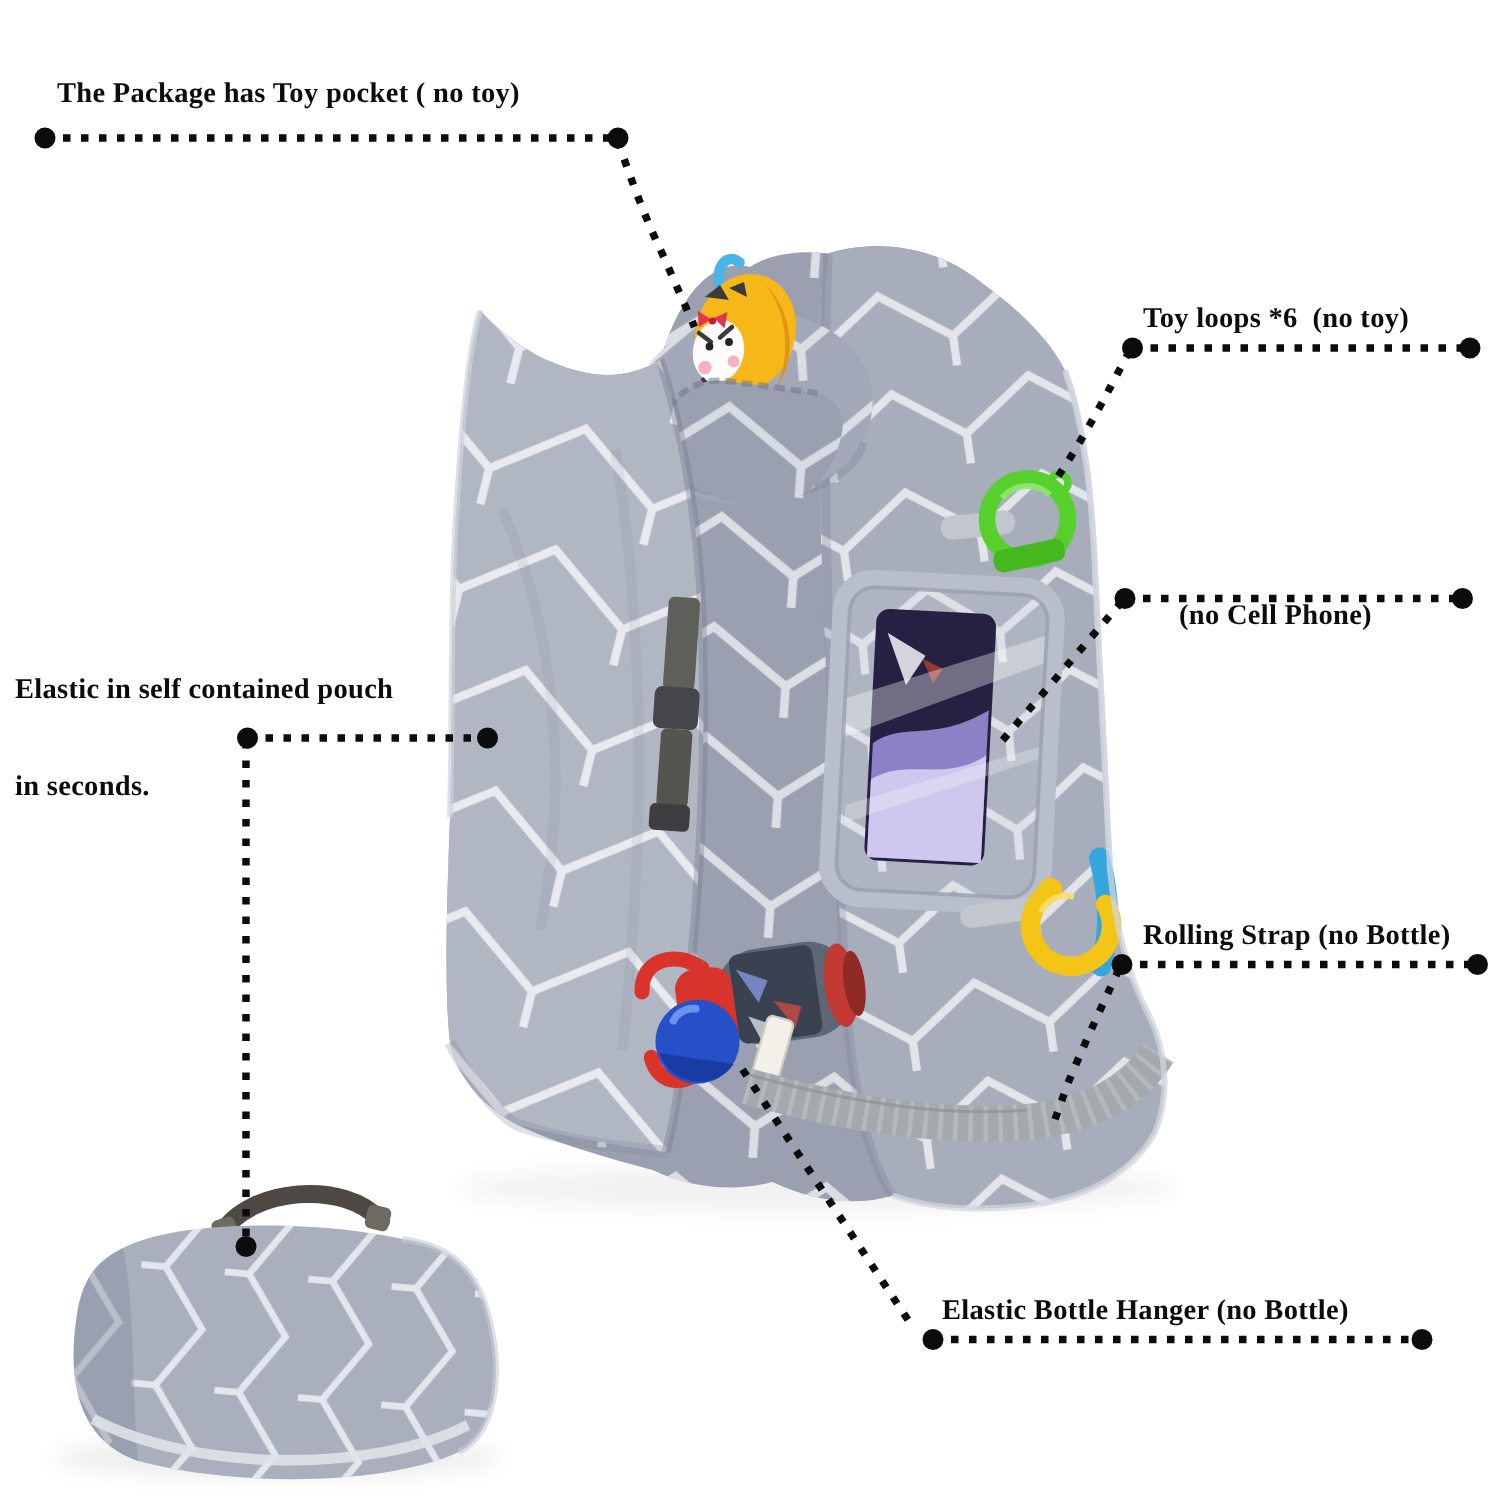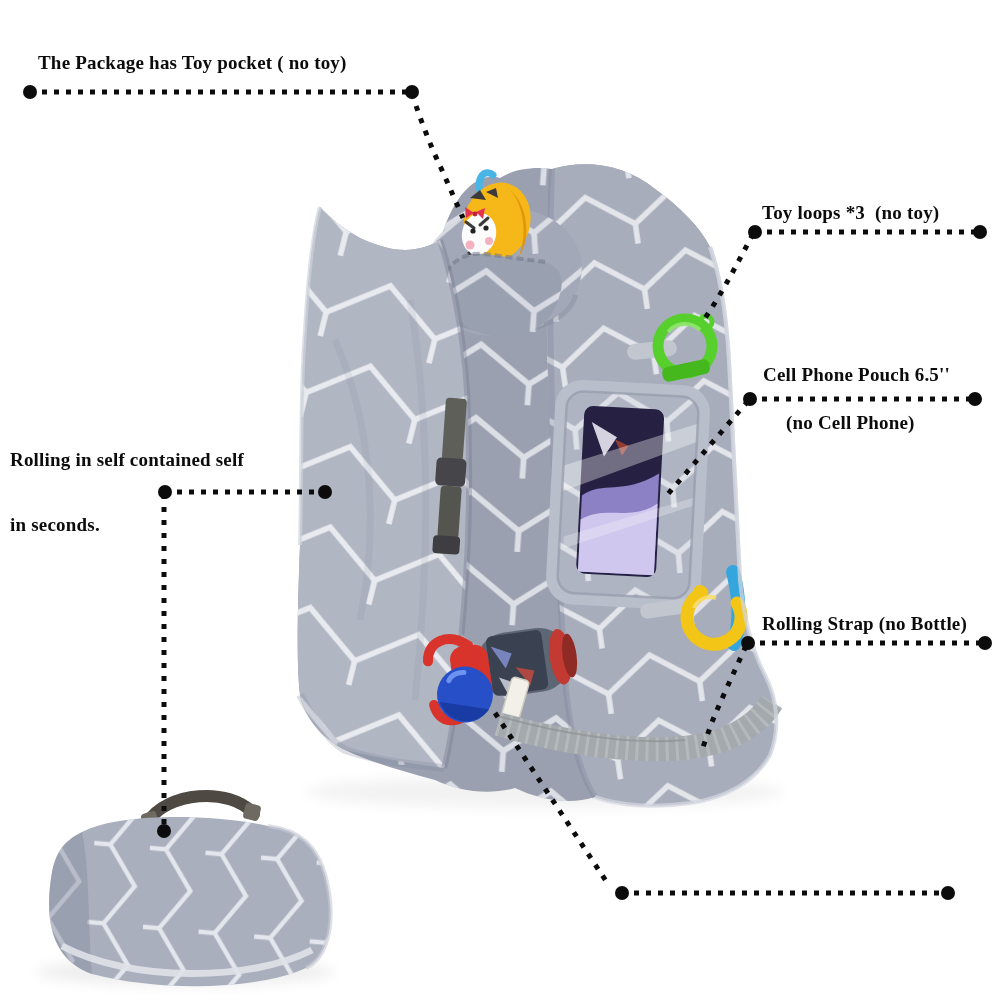--- a/index.html
+++ b/index.html
@@ -264,24 +264,24 @@
       <path d="M164,494 V828" fill="none" stroke-width="5" stroke-dasharray="5 8"></path>
       <circle cx="165" cy="492" r="7" stroke="none"></circle>
           <circle cx="325" cy="492" r="7" stroke="none"></circle>
       <circle cx="164" cy="831" r="7" stroke="none"></circle>
     </g>
   </g>
 </svg>
 
 <div class="lbl" style="left:38px;top:52px;">The Package has Toy pocket ( no toy)</div>
 
-<div class="lbl" style="left:762px;top:202px;">Toy loops *3  (no toy)</div>
-
-<div class="lbl" style="left:763px;top:364px;">Cell Phone Pouch 6.5''</div>
-<div class="lbl" style="left:786px;top:412px;text-align:right;">(no Cell Phone)</div>
+<div class="lbl" style="left:762px;top:202px;">Toy loops *6  (no toy)</div>
+
+<div class="lbl" style="left:786px;top:400px;text-align:right;">(no Cell Phone)</div>
 
 <div class="lbl" style="left:762px;top:613px;">Rolling Strap (no Bottle)</div>
 
-
-<div class="lbl" style="left:10px;top:449px;">Rolling in self contained self</div>
+<div class="lbl" style="left:628px;top:863px;">Elastic Bottle Hanger (no Bottle)</div>
+
+<div class="lbl" style="left:10px;top:449px;">Elastic in self contained pouch</div>
 <div class="lbl" style="left:10px;top:514px;">in seconds.</div>
 
 </div>
 
 </body></html>

